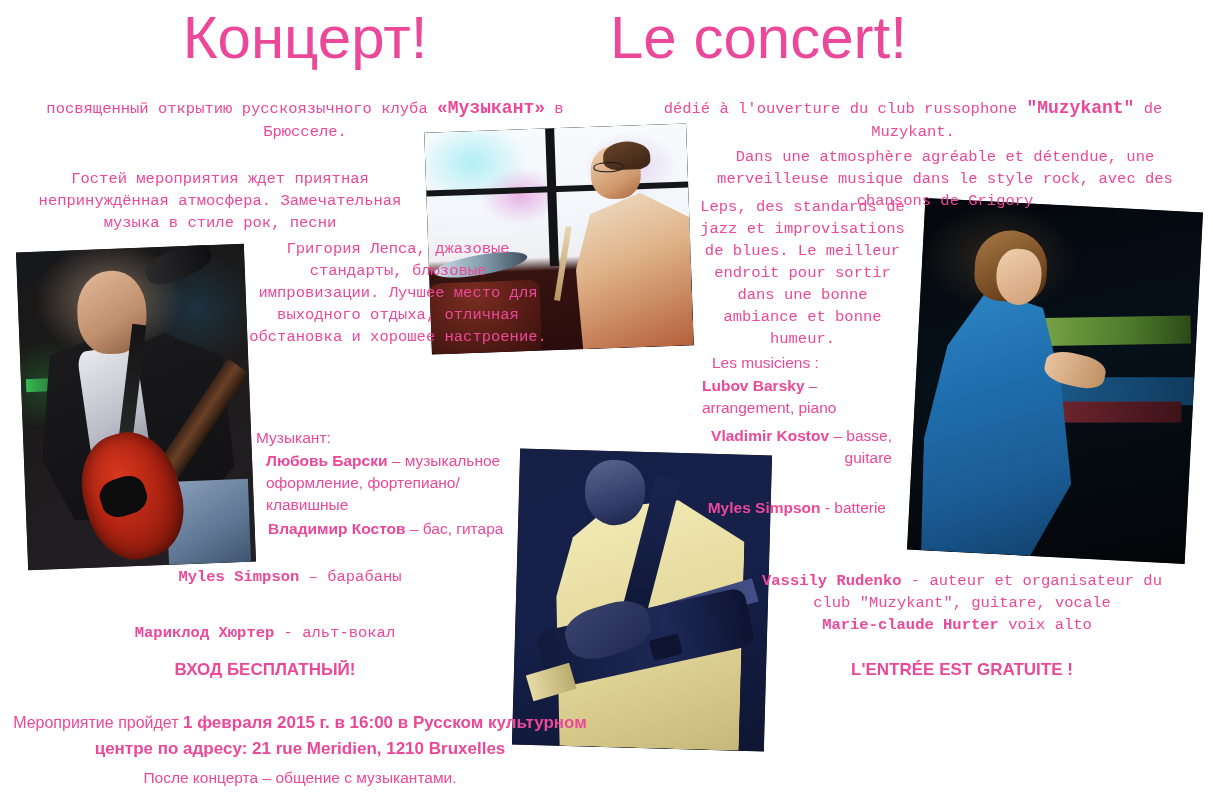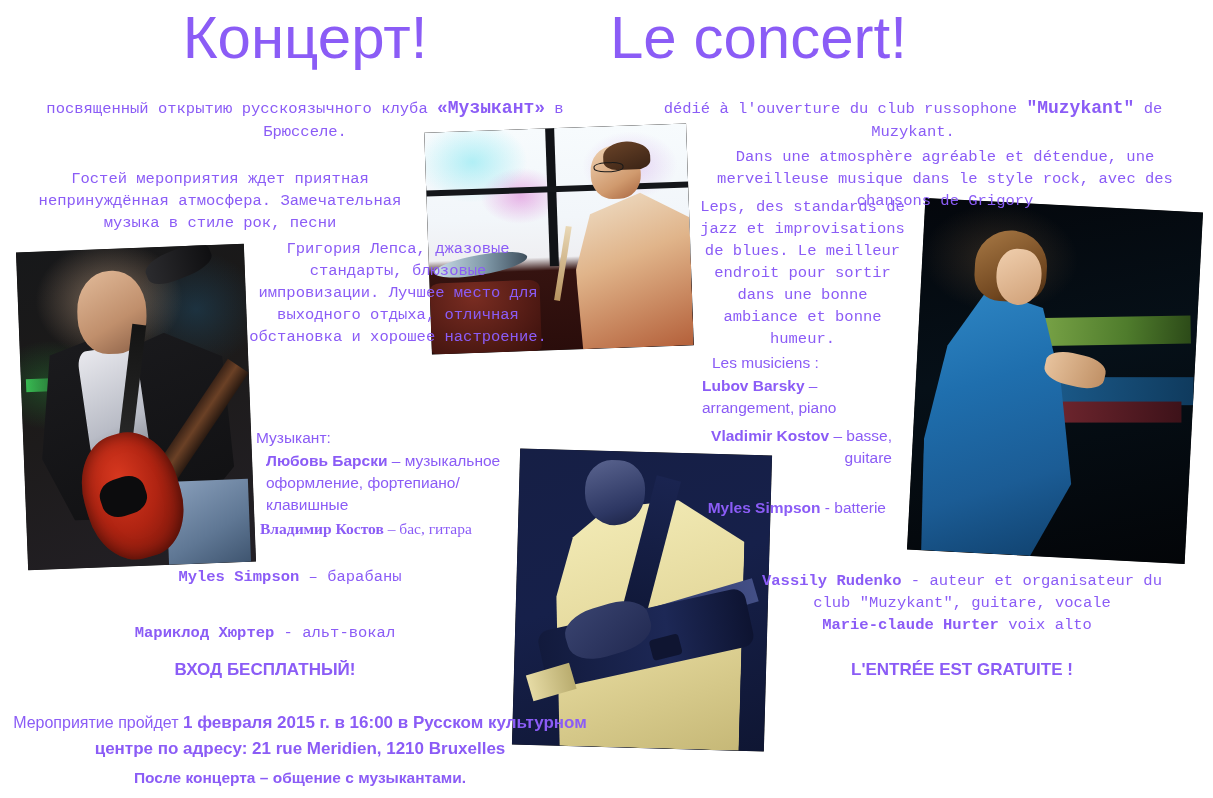--- a/index.html
+++ b/index.html
@@ -8,21 +8,21 @@
     padding: 0;
     background: #ffffff;
   }
   #poster {
     position: relative;
     width: 1213px;
     height: 798px;
     background: #ffffff;
     overflow: hidden;
     font-family: "Liberation Sans", "DejaVu Sans", sans-serif;
-    color: #8b5cf6;
+    color: #ec4899;
     -webkit-font-smoothing: antialiased;
   }
 
   
   .title {
     position: absolute;
     font-size: 60px;
     font-weight: 400;
     letter-spacing: 0px;
     line-height: 1;
@@ -362,38 +362,38 @@
   <div class="tblock c" style="left:10px; top:168px; width:420px;">Гостей мероприятия ждет приятная непринуждённая атмосфера. Замечательная музыка в стиле рок, песни</div>
 
   <div class="tblock c" style="left:248px; top:238px; width:300px;">Григория Лепса, джазовые стандарты, блюзовые импровизации. Лучшее место для выходного отдыха, отличная обстановка и хорошее настроение.</div>
 
   <div class="tblock l" style="left:256px; top:427px; width:260px;">Музыкант:</div>
 
   <div class="tblock l" style="left:266px; top:450px; width:250px;">
     <span class="b">Любовь Барски</span><span> – музыкальное оформление, фортепиано/клавишные</span>
   </div>
 
-  <div class="tblock l" style="left:260px; top:518px; width:250px;font-family:Liberation Serif, serif;">
+  <div class="tblock l" style="left:268px; top:518px; width:250px;">
     <span class="b">Владимир Костов</span><span>  – бас, гитара</span>
   </div>
 
   <div class="tblock c" style="left:10px; top:566px; width:560px;">
     <span class="b">Myles Simpson</span><span> – барабаны</span>
   </div>
 
 
   <div class="tblock c" style="left:10px; top:622px; width:510px;">
     <span class="b">Мариклод Хюртер</span><span> - альт-вокал</span>
   </div>
 
   <div class="free" style="left:10px; top:660px; width:510px;">ВХОД БЕСПЛАТНЫЙ!</div>
 
   <div class="venue" style="left:10px; top:710px; width:580px;">
     <span>Мероприятие пройдет </span><span class="b">1 февраля 2015 г. в 16:00 в Русском культурном центре по адресу: 21 rue Meridien, 1210 Bruxelles</span>
-    <div class="after" style="margin-top:3px;font-weight:bold;">После концерта – общение с музыкантами.</div>
+    <div class="after" style="margin-top:3px;">После концерта – общение с музыкантами.</div>
   </div>
 
   <div class="title" id="title-fr">Le concert!</div>
 
   <div class="tblock c subtitle" style="left:630px; top:95px; width:566px;">
     <span>dédié à l'ouverture du club russophone </span><span class="b">"Muzykant"</span><span> de Muzykant.</span>
   </div>
 
   <div class="tblock c" style="left:700px; top:146px; width:490px;">Dans une atmosphère agréable et détendue, une merveilleuse musique dans le style rock, avec des chansons de Grigory</div>
 

